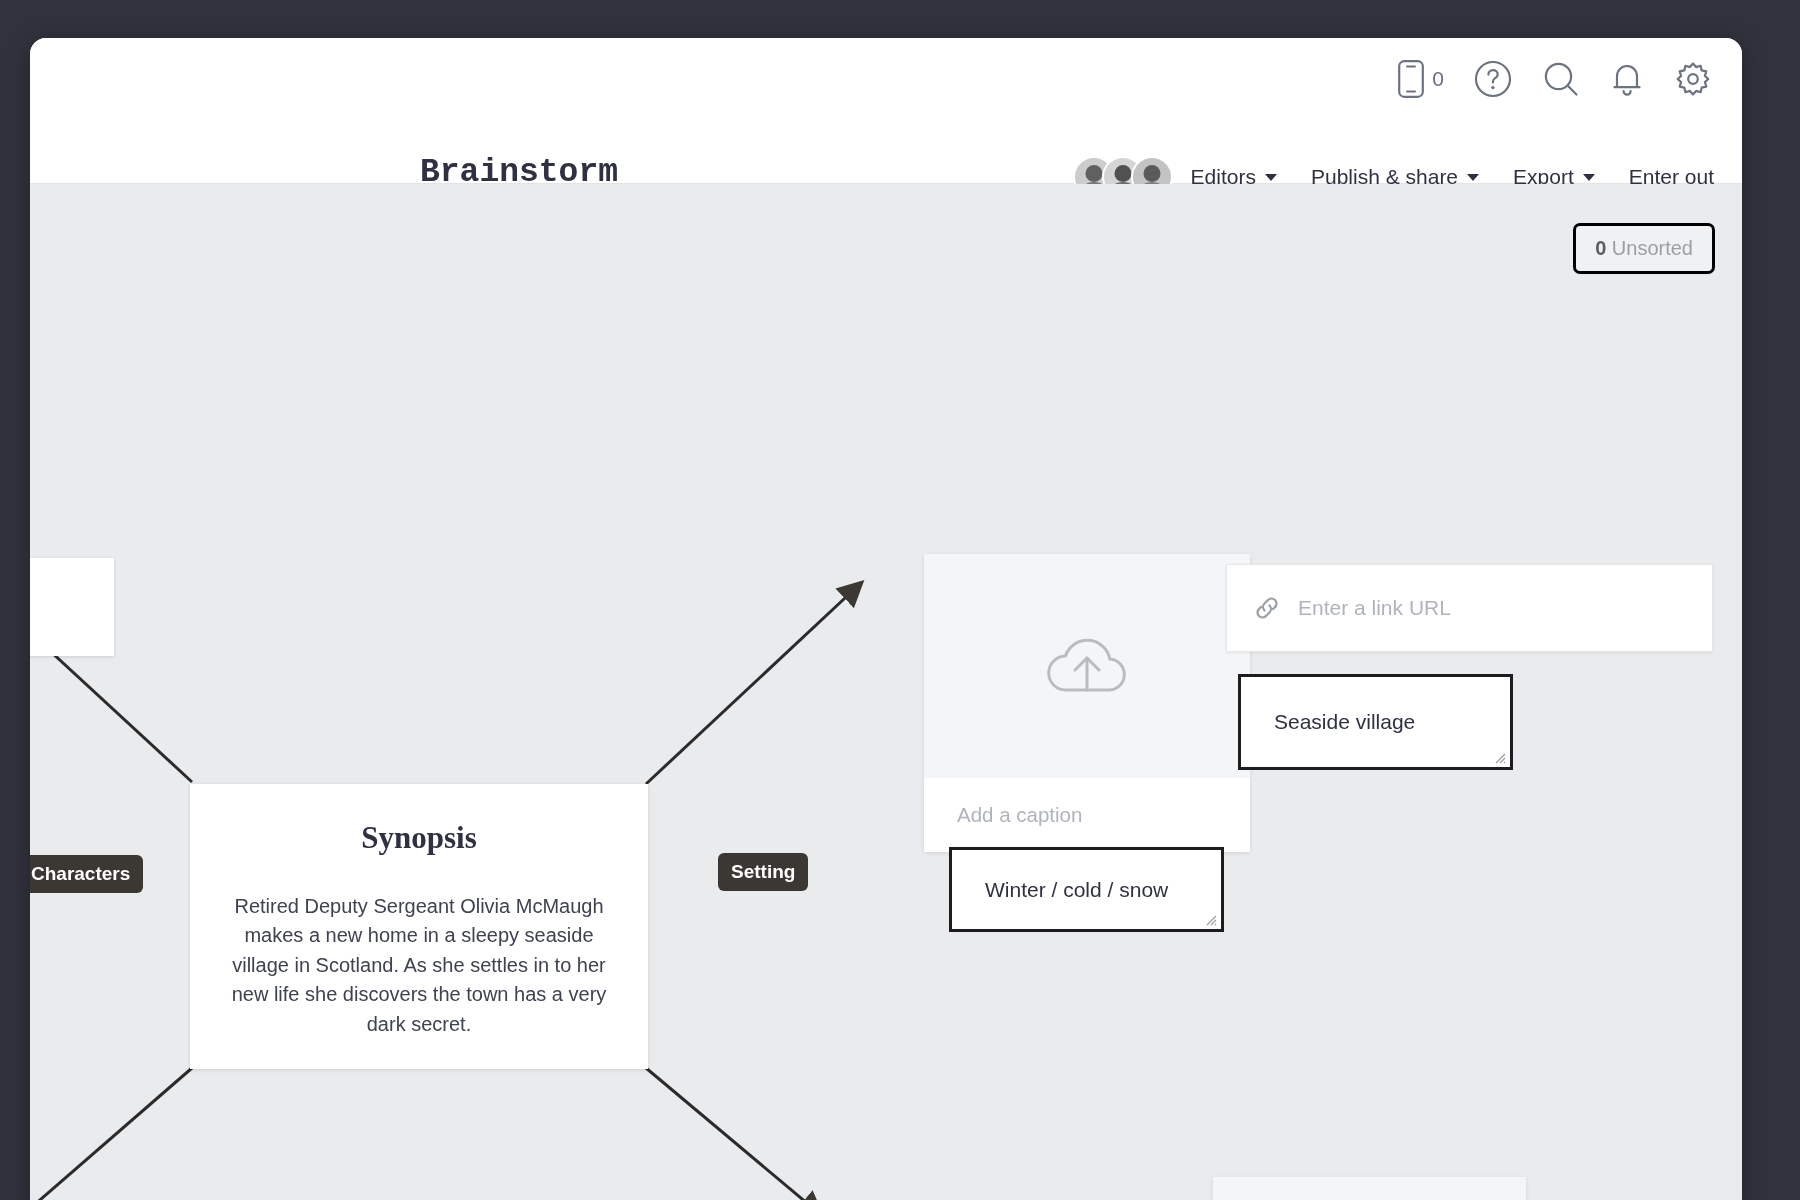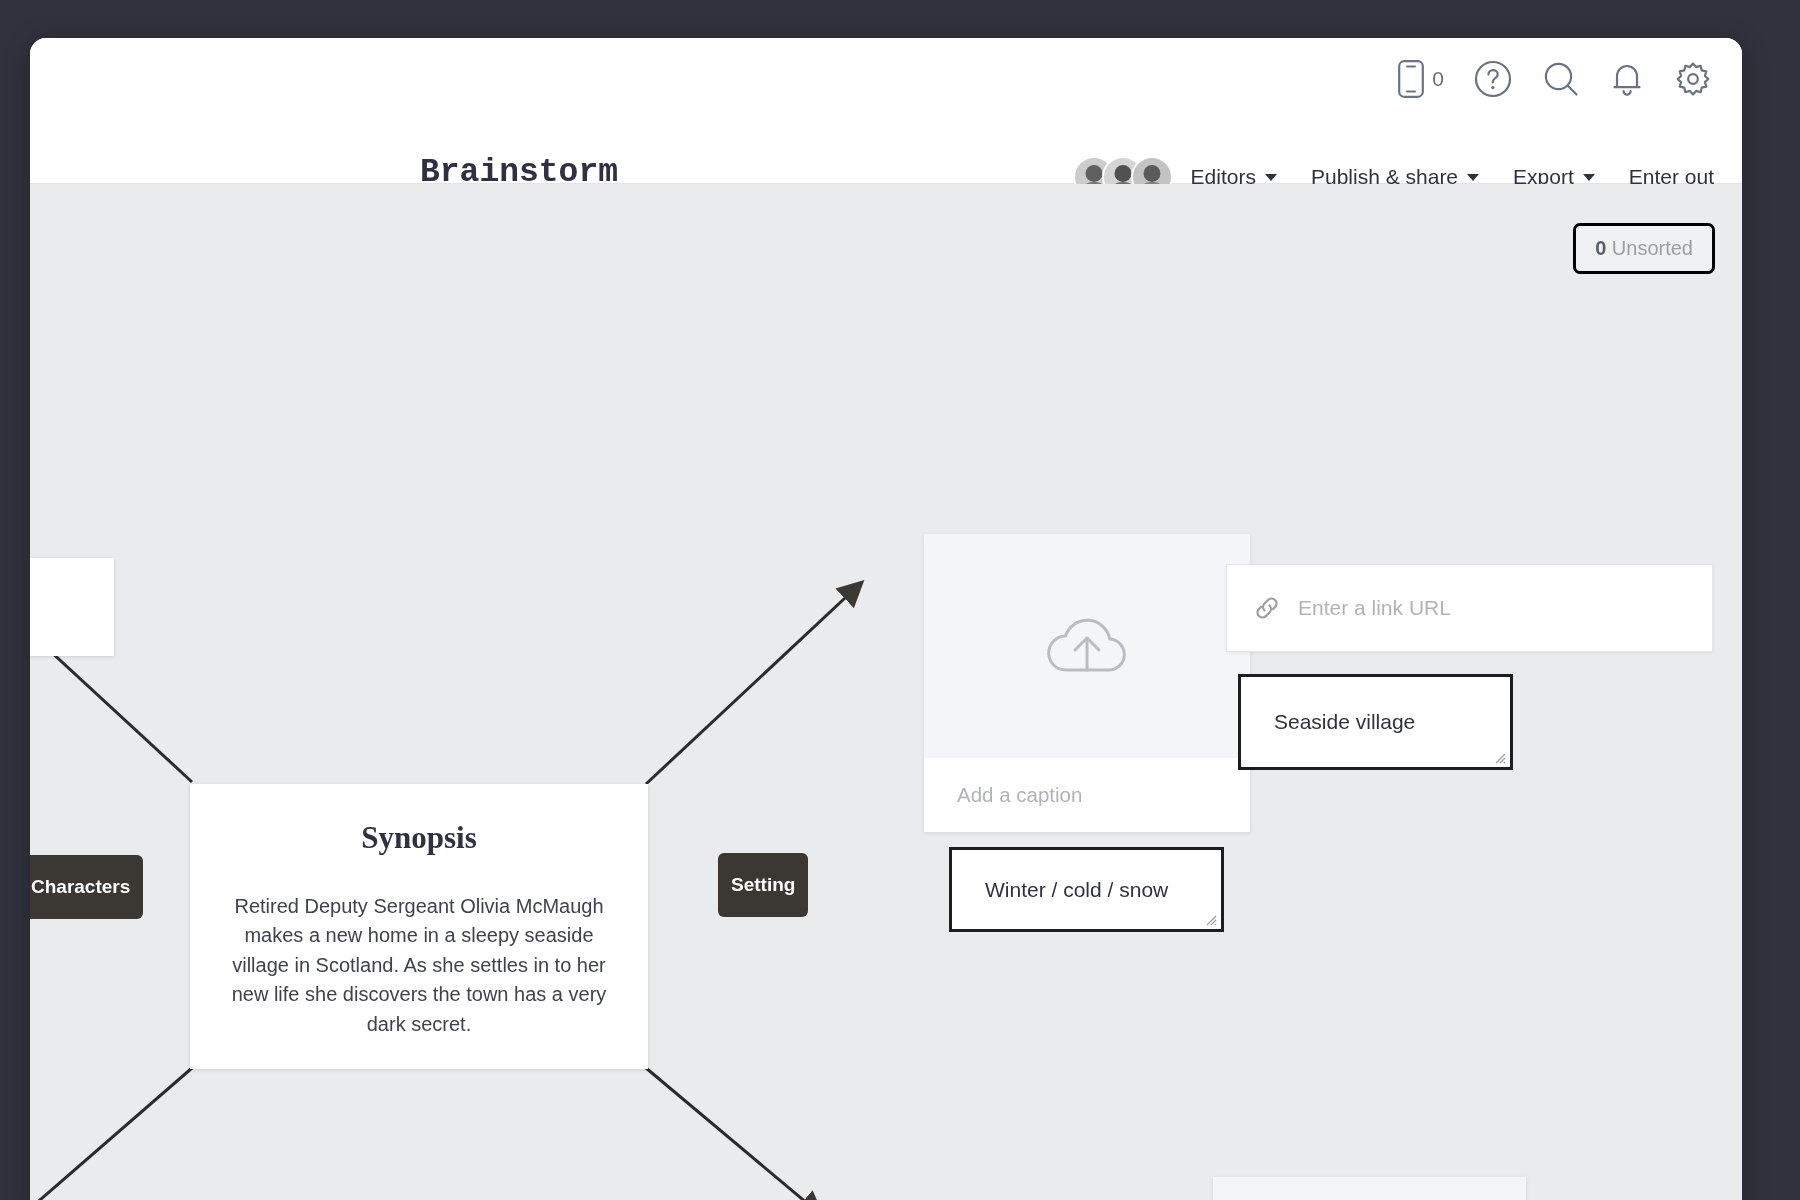--- a/index.html
+++ b/index.html
@@ -123,21 +123,21 @@
   .upload-zone {
     background: #f4f5f6;
     display: flex; align-items: center; justify-content: center;
   }
   .caption-zone {
     background: #fff;
     display: flex; align-items: center;
     padding-left: 33px;
     font-size: 20.5px; color: #b0b4ba;
   }
-  #img-card-1 { left: 894px; top: 350px; width: 326px; height: 298px; }
+  #img-card-1 { left: 894px; top: 370px; width: 326px; height: 298px; }
   #img-card-1 .upload-zone { height: 224px; }
   #img-card-1 .caption-zone { height: 74px; }
 
   #img-card-2 {
     left: 1183px; top: 993px; width: 313px; height: 240px;
   }
   #img-card-2 .upload-zone { height: 240px; }
 
   
   #link-input {
@@ -165,21 +165,21 @@
   #note-seaside { left: 1195px; top: 490px; width: 275px; height: 96px; }
   #note-winter  { left: 906px;  top: 663px; width: 275px; height: 85px; }
 
   
   #connectors { position: absolute; left: 0; top: 0; width: 100%; height: 100%; }
 
   .conn-label {
     position: absolute;
     background: #3b3733; color: #fff;
     font-size: 19px; font-weight: bold;
-    padding: 21px 13px; border-radius: 6px;
+    padding: 8px 13px; border-radius: 6px;
     white-space: nowrap;
   }
   #label-setting    { left: 688px; top: 669px; }
   #label-characters { left: -12px; top: 671px; }
 </style>
 </head>
 <body>
 
 <div id="screen">
   <div id="window">

